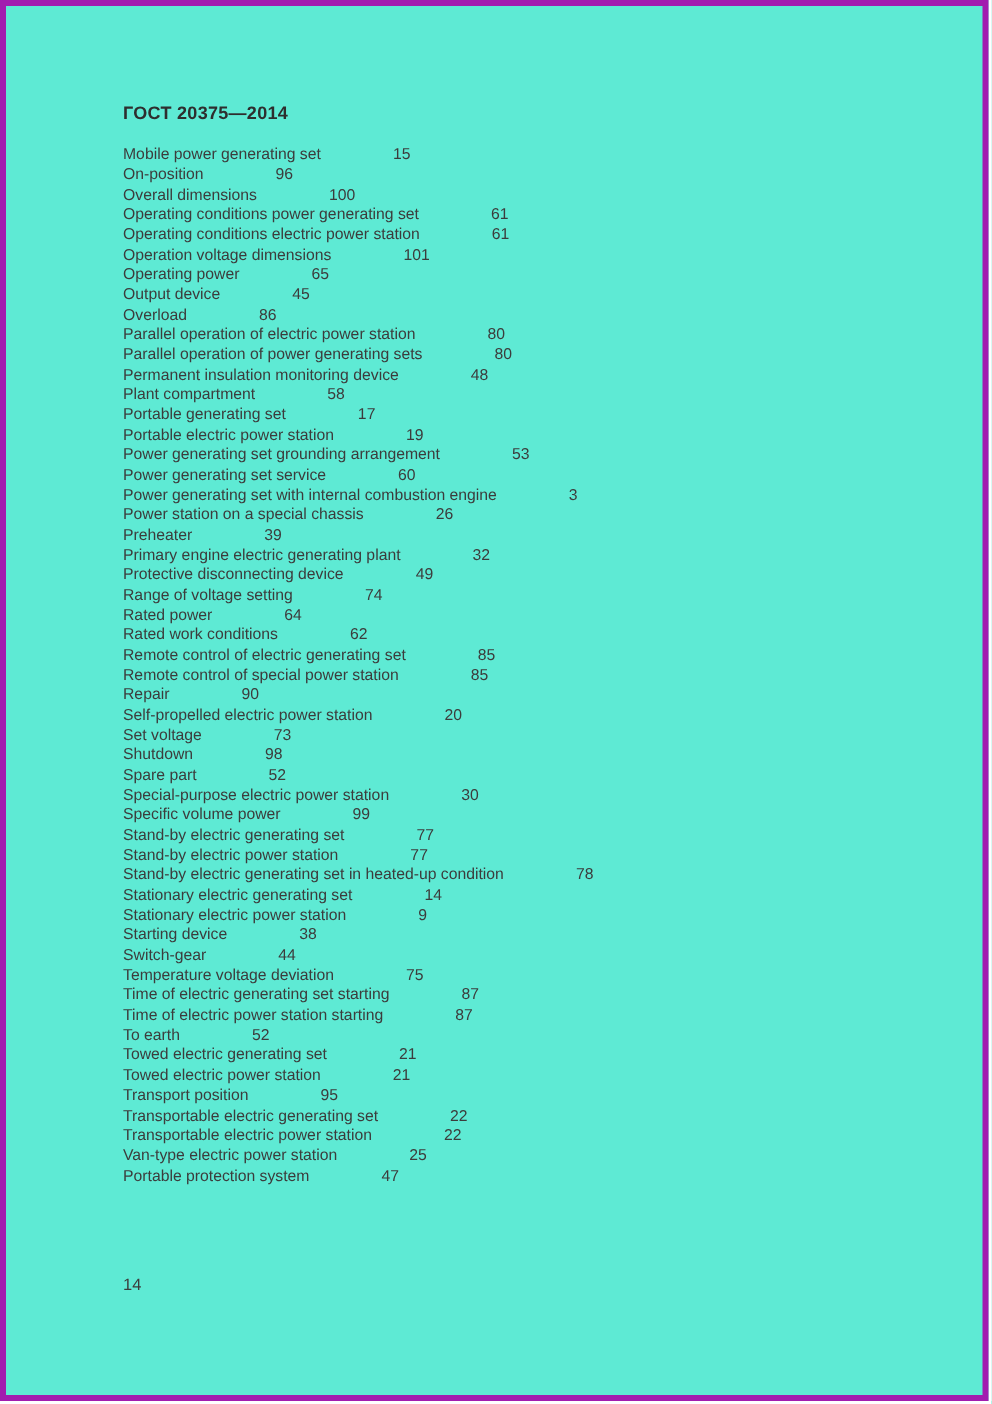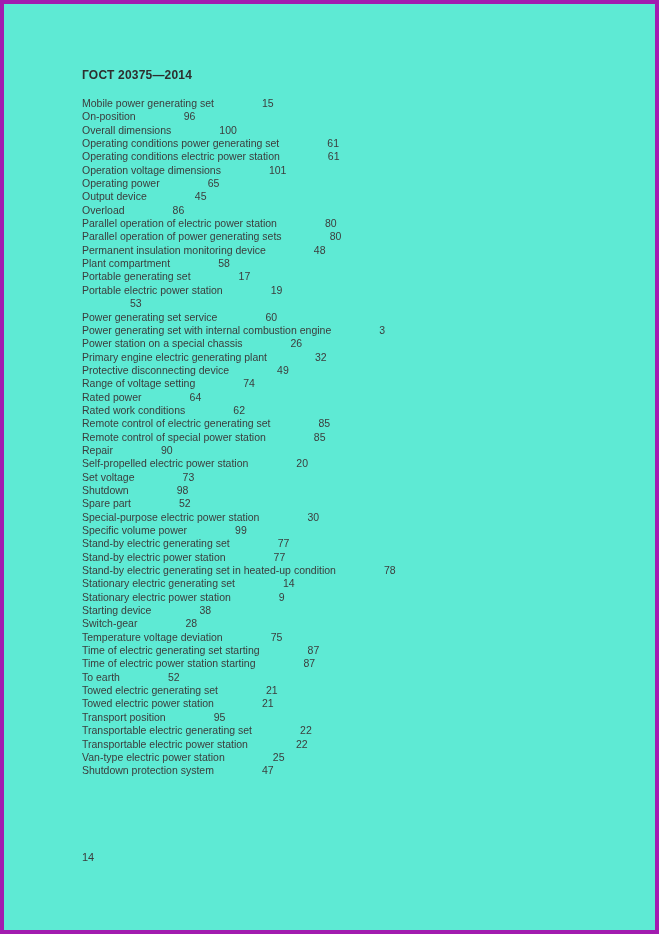--- a/index.html
+++ b/index.html
@@ -120,35 +120,40 @@
       </div>
       <div class="entry-row">
         <span class="term">Portable generating set</span>
         <span class="num">17</span>
       </div>
       <div class="entry-row">
         <span class="term">Portable electric power station</span>
         <span class="num">19</span>
       </div>
       <div class="entry-row">
+        <span class="term">Power generating set grounding arrangement</span>
         <span class="num">53</span>
       </div>
       <div class="entry-row">
         <span class="term">Power generating set service</span>
         <span class="num">60</span>
       </div>
       <div class="entry-row">
         <span class="term">Power generating set with internal combustion engine</span>
         <span class="num">3</span>
       </div>
       <div class="entry-row">
         <span class="term">Power station on a special chassis</span>
         <span class="num">26</span>
       </div>
       <div class="entry-row">
+        <span class="term">Preheater</span>
+        <span class="num">39</span>
+      </div>
+      <div class="entry-row">
         <span class="term">Primary engine electric generating plant</span>
         <span class="num">32</span>
       </div>
       <div class="entry-row">
         <span class="term">Protective disconnecting device</span>
         <span class="num">49</span>
       </div>
       <div class="entry-row">
         <span class="term">Range of voltage setting</span>
         <span class="num">74</span>
@@ -216,21 +221,21 @@
       <div class="entry-row">
         <span class="term">Stationary electric power station</span>
         <span class="num">9</span>
       </div>
       <div class="entry-row">
         <span class="term">Starting device</span>
         <span class="num">38</span>
       </div>
       <div class="entry-row">
         <span class="term">Switch-gear</span>
-        <span class="num">28</span>
+        <span class="num">44</span>
       </div>
       <div class="entry-row">
         <span class="term">Temperature voltage deviation</span>
         <span class="num">75</span>
       </div>
       <div class="entry-row">
         <span class="term">Time of electric generating set starting</span>
         <span class="num">87</span>
       </div>
       <div class="entry-row">
@@ -259,19 +264,19 @@
       </div>
       <div class="entry-row">
         <span class="term">Transportable electric power station</span>
         <span class="num">22</span>
       </div>
       <div class="entry-row">
         <span class="term">Van-type electric power station</span>
         <span class="num">25</span>
       </div>
       <div class="entry-row">
-        <span class="term">Shutdown protection system</span>
+        <span class="term">Portable protection system</span>
         <span class="num">47</span>
       </div>
     </div>
 
   <div class="page-number">14</div>
 </div>
 
 </body></html>

